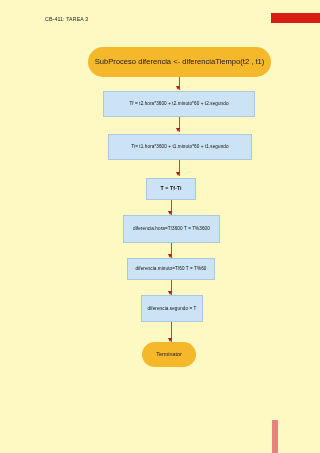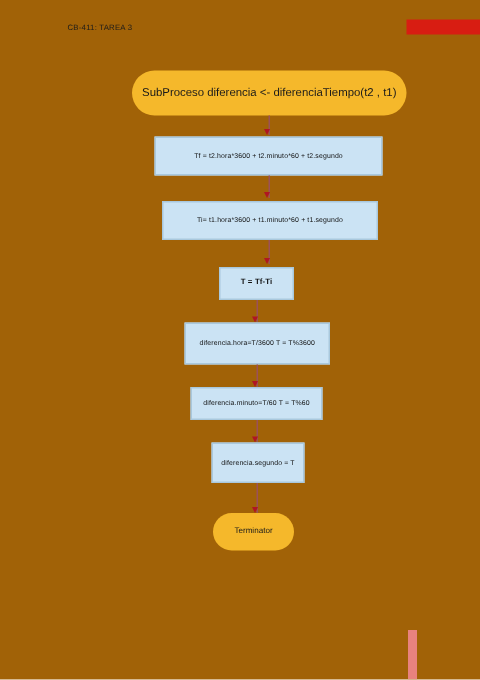--- a/index.html
+++ b/index.html
@@ -7,21 +7,21 @@
     padding: 0;
     background: #ffffff;
   }
   body {
     font-family: "Liberation Sans", sans-serif;
   }
   #page {
     position: relative;
     width: 320px;
     height: 453px;
-    background: #a16207;
+    background: #fef9c3;
     overflow: hidden;
   }
 
   
   #top-accent-bar {
     position: absolute;
     left: 271px;
     top: 13px;
     width: 49px;
     height: 10px;

